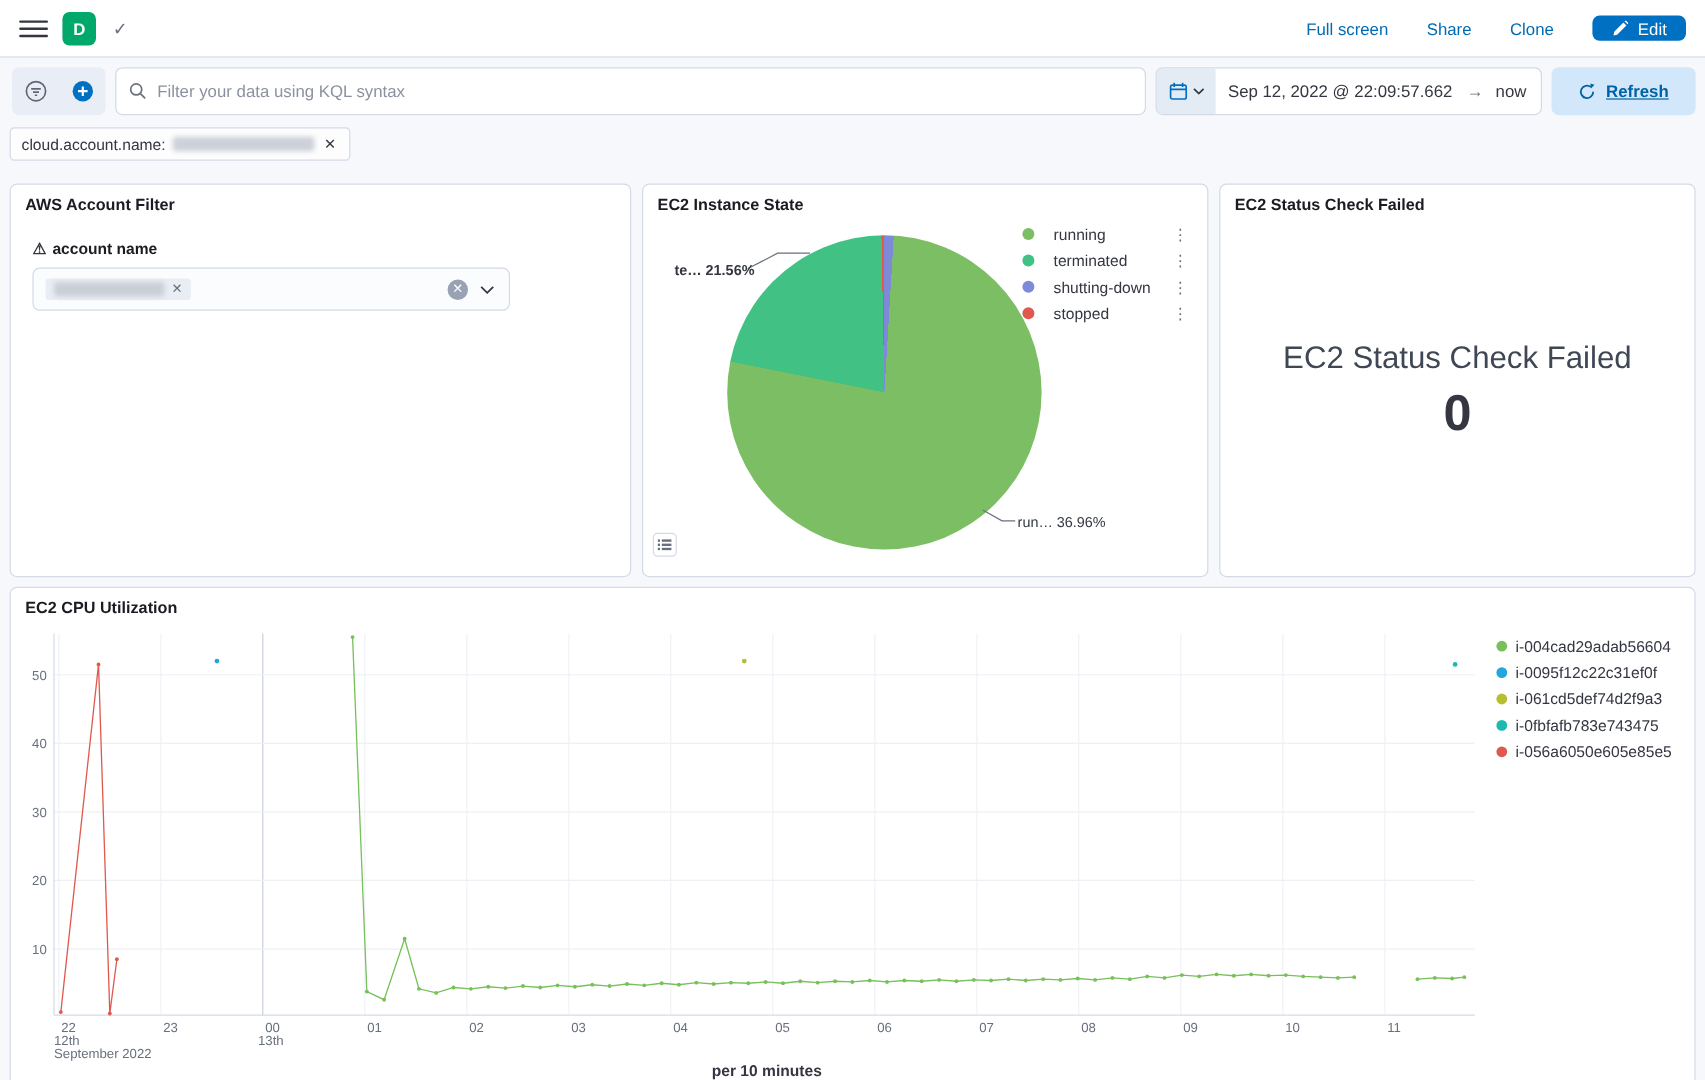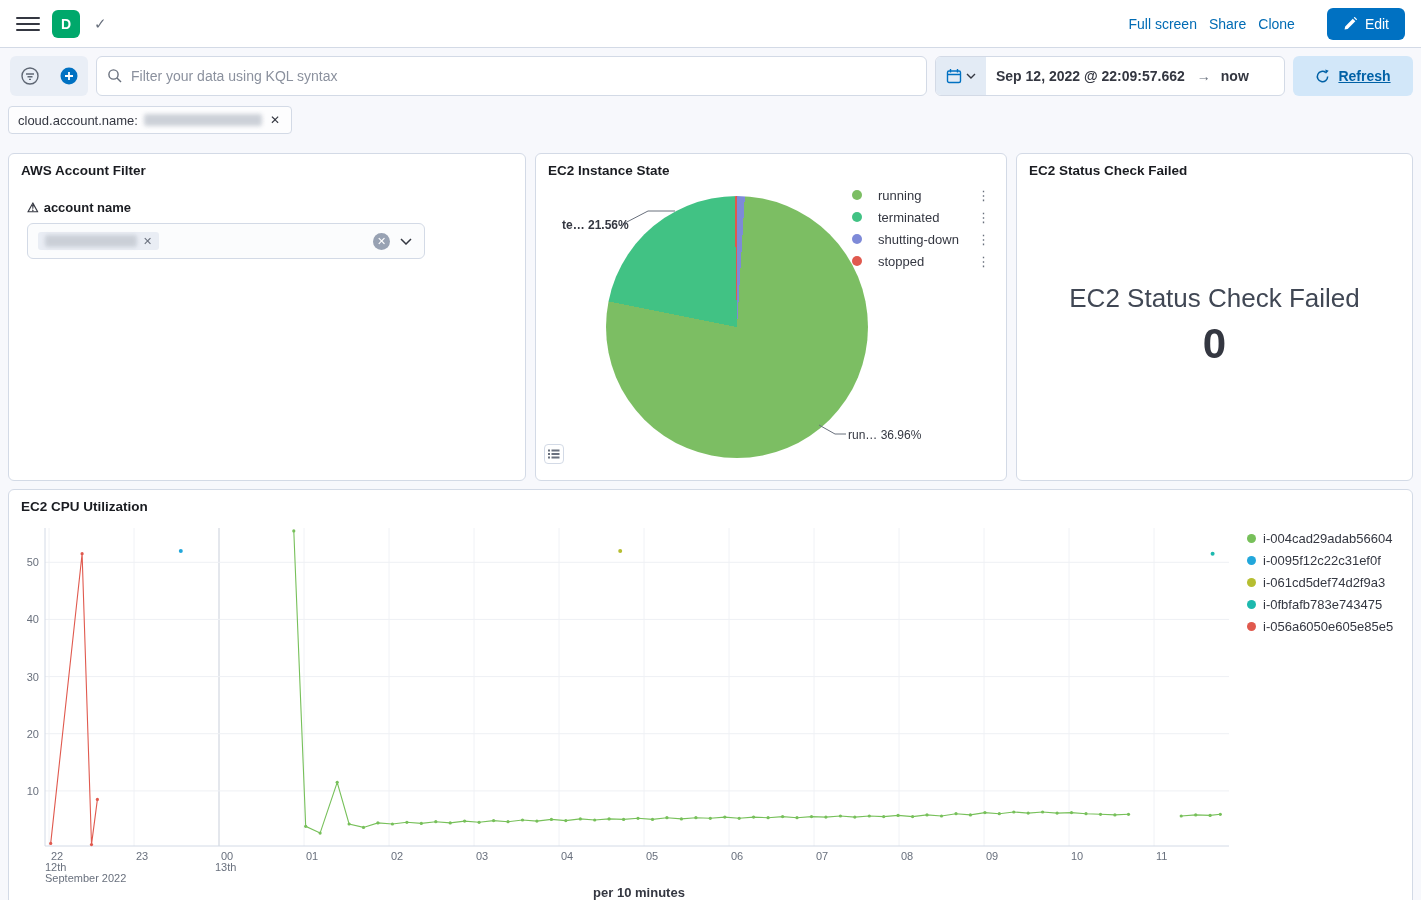--- a/index.html
+++ b/index.html
@@ -18,32 +18,32 @@
   .space-badge{width:28px;height:28px;border-radius:6px;background:var(--space_badge,#00a86b);
     color:#fff;font-weight:700;font-size:14px;display:flex;align-items:center;justify-content:center;cursor:pointer;}
   .breadcrumbs{display:flex;align-items:center;font-size:13px;}
   .crumb{height:24px;display:flex;align-items:center;padding:0 14px;white-space:nowrap;cursor:pointer;}
   .crumb-first{background:#d3e5f6;color:#0061a6;border-radius:4px 0 0 4px;
     clip-path:polygon(0 0,calc(100% - 8px) 0,100% 50%,calc(100% - 8px) 100%,0 100%);padding-right:18px;}
   .crumb-last{background:#ccd3de;color:#343741;border-radius:0 4px 4px 0;margin-left:-6px;
     clip-path:polygon(0 0,100% 0,100% 100%,0 100%,8px 50%);padding-left:18px;}
   .saved-check{color:#69707d;font-size:15px;margin-left:2px;}
   .top-spacer{flex:1;}
-  .top-link{color:var(--link,#006bb4);font-size:14px;text-decoration:none;cursor:pointer;background:none;border:none;font-family:inherit;}
-  .edit-btn{margin-left:20px;height:32px;padding:0 16px;background:var(--primary,#0071c2);color:#fff;border:none;
+  .top-link{color:var(--link,#006bb4);font-size:14px;text-decoration:none;margin-left:20px;cursor:pointer;background:none;border:none;font-family:inherit;}
+  .edit-btn{margin-left:20px;height:21px;padding:0 16px;background:var(--primary,#0071c2);color:#fff;border:none;
     border-radius:6px;font-size:14px;font-weight:500;display:flex;align-items:center;gap:8px;cursor:pointer;font-family:inherit;}
   
   .query-row{display:flex;gap:8px;padding:8px 8px 0 10px;align-items:stretch;height:48px;}
   .qb-group{display:flex;background:#e9eef6;border-radius:6px;overflow:hidden;}
   .qb-icon-btn{width:39px;border:none;background:transparent;display:flex;align-items:center;justify-content:center;cursor:pointer;}
   .search-box{flex:1;background:#fff;border:1px solid var(--panel_border,#d3dae6);border-radius:6px;
     display:flex;align-items:center;padding:0 10px;gap:8px;}
   .search-box input{flex:1;border:none;outline:none;font-size:14px;font-family:inherit;color:#343741;background:transparent;}
   .search-box input::placeholder{color:#8b919e;}
-  .date-group{width:350px;background:#fff;border:1px solid var(--panel_border,#d3dae6);border-radius:6px;display:flex;align-items:center;overflow:hidden;font-weight:bold;}
+  .date-group{width:322px;background:#fff;border:1px solid var(--panel_border,#d3dae6);border-radius:6px;display:flex;align-items:center;overflow:hidden;}
   .date-cal-seg{width:50px;align-self:stretch;background:#e3ebf5;display:flex;align-items:center;justify-content:center;gap:4px;cursor:pointer;border:none;}
   .date-text{padding:0 10px;font-size:14px;color:#343741;white-space:nowrap;cursor:pointer;}
   .date-arrow{color:#69707d;padding:0 2px;}
   .date-end{padding:0 12px 0 8px;cursor:pointer;}
   .refresh-btn{width:120px;background:var(--refresh_bg,#d2e7f9);border:none;border-radius:6px;color:#0061a6;
     font-size:14px;font-weight:600;display:flex;align-items:center;justify-content:center;gap:8px;cursor:pointer;font-family:inherit;}
   .refresh-btn .lbl{text-decoration:underline;}
   
   .filter-row{margin:10px 8px 0;}
   .filter-pill{display:inline-flex;align-items:center;gap:6px;height:28px;padding:0 9px;background:#fdfdfe;

